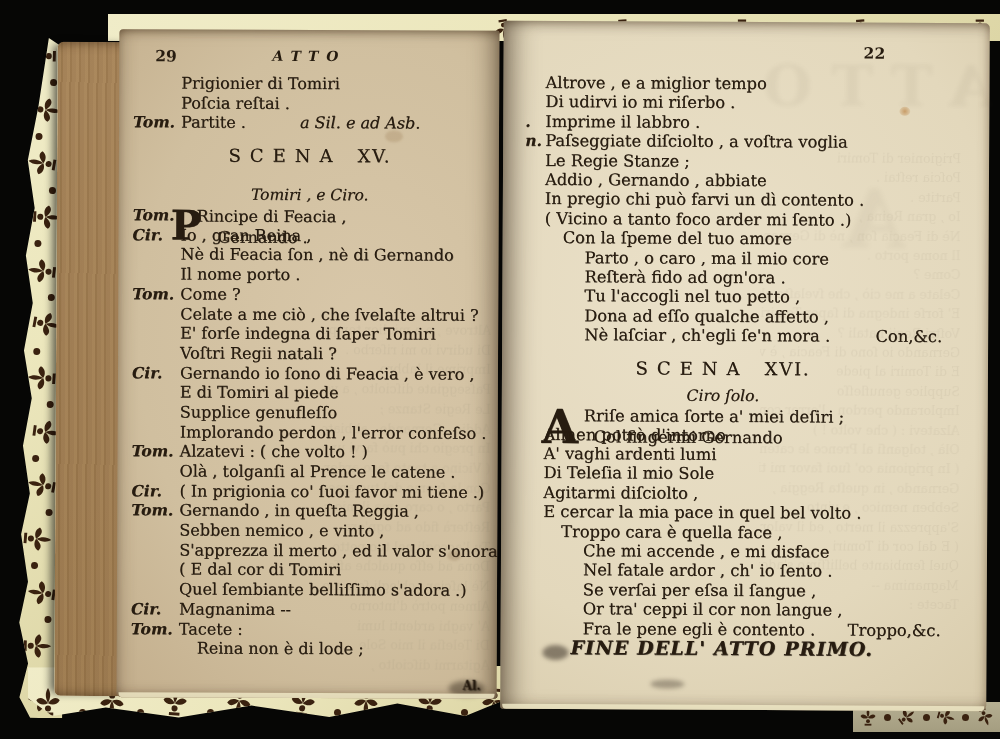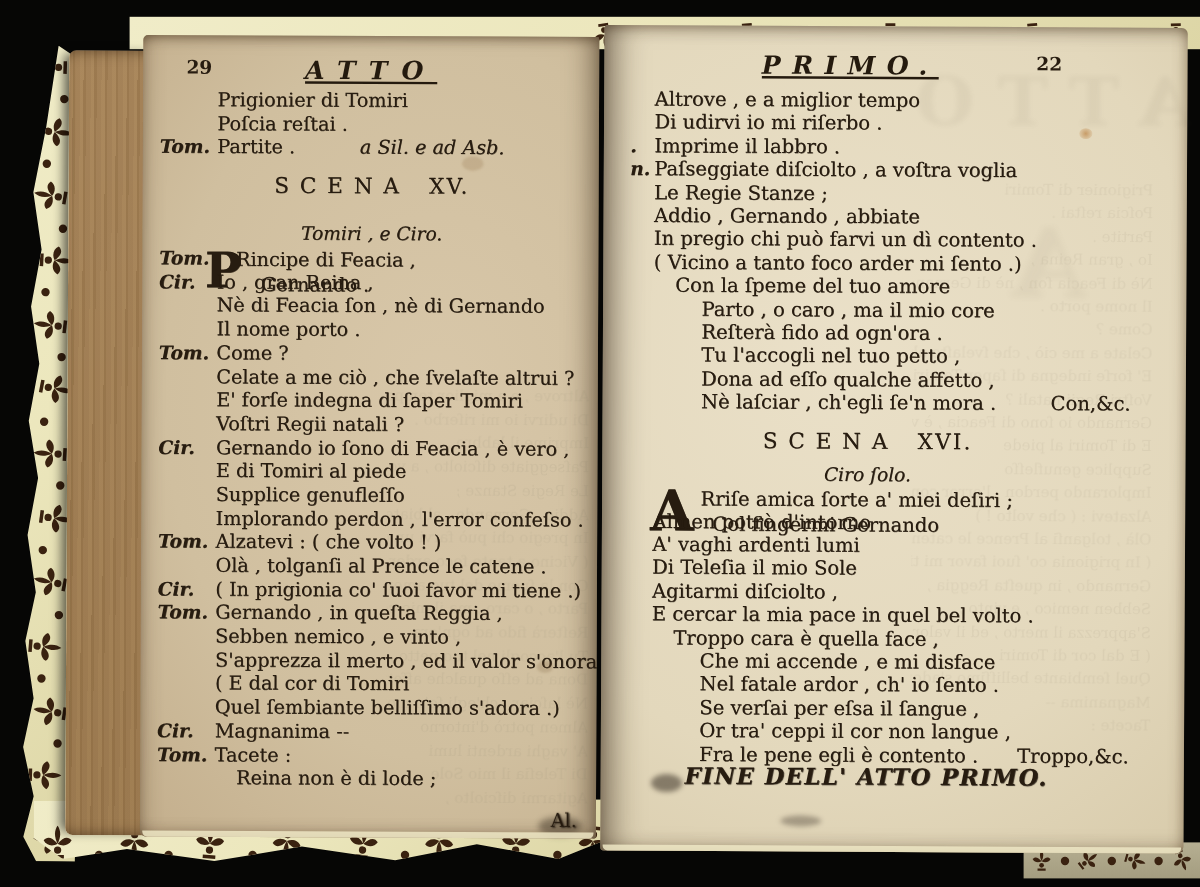--- a/index.html
+++ b/index.html
@@ -47,21 +47,21 @@
     border-radius:3px 5px 6px 3px;
     box-shadow:inset 20px 0 28px -14px rgba(40,25,10,.65), inset 0 9px 12px -8px rgba(60,40,20,.5),
                inset -7px 0 12px -7px rgba(90,65,38,.45), inset 0 -10px 14px -9px rgba(85,62,36,.45);}
   .page::after{content:'';position:absolute;left:2px;right:2px;bottom:0;height:5px;
     background:rgba(238,231,198,.85);border-radius:0 0 4px 4px;}
 
   
   .page-header{position:relative;height:24px;white-space:nowrap;}
   .page-left .page-header{margin-top:16px;text-align:center;}
   .page-right .page-header{margin-top:20px;width:410px;text-align:center;}
-  .running{font-style:italic;font-weight:bold;font-size:21px;letter-spacing:.55em;color:#241a0e;text-decoration:underline;}
+  .running{font-style:italic;font-weight:bold;font-size:14px;letter-spacing:.55em;color:#241a0e;}
   .page-right .running{letter-spacing:.45em;}
   .pagenum{position:absolute;top:1px;font-weight:bold;font-size:15.5px;}
   .page-left .pagenum{left:36px;}
   .page-right .pagenum{left:360px;}
 
   
   .textcol{position:relative;white-space:nowrap;}
   .page-left .textcol{padding:4px 0 0 62px;font-size:16px;}
   .page-right .textcol{padding:8px 46px 0 42px;font-size:16.3px;}
   .l{position:relative;line-height:19.7px;height:19.7px;
@@ -86,21 +86,21 @@
   .dc{position:absolute;font-weight:bold;}
   .page-left .dc{left:-10px;top:1px;font-size:41px;line-height:38px;}
   .page-right .dc{left:-2px;top:1px;font-size:47px;line-height:42px;}
   .dct{padding-left:16px;}
   .page-right .dct{padding-left:40px;}
   .dct div{height:21px;line-height:21px;}
   .dct .dct2{padding-left:21px;}
   .page-right .dct .dct2{padding-left:10px;}
   .fine{height:22px;font-style:italic;font-weight:bold;font-size:19px;letter-spacing:.06em;
         padding-left:28px;text-shadow:.6px .6px .7px rgba(25,16,8,.8);}
-  .catchword{position:absolute;right:16px;bottom:6px;font-weight:normal;font-size:16px;
+  .catchword{position:absolute;right:16px;bottom:6px;font-weight:bold;font-size:12px;
         filter:blur(.4px);text-shadow:1px 1px 1.5px rgba(20,12,6,.8);}
 
   
   .ghostcol{position:absolute;overflow:hidden;pointer-events:none;}
   .page-left .ghostcol{left:205px;top:292px;width:168px;height:360px;opacity:.06;}
   .page-right .ghostcol{left:258px;top:128px;width:200px;height:470px;opacity:.075;}
   .gl{position:absolute;left:0;width:100%;transform:scaleX(-1);font-size:12.5px;white-space:nowrap;
       color:#4d5243;filter:blur(.4px);}
   .page-right .gl{color:#6e6250;}
   .ghost-big{position:absolute;font-weight:bold;transform:scaleX(-1);pointer-events:none;color:#564b38;}
@@ -331,21 +331,20 @@
         <div class="gl" style="top: 334.9px;">Agitarmi diſciolto ,</div>
       </div>
     <div class="catchword">Al.</div>
     <div class="stain stn-d"></div>
     <div class="stain stn-e"></div>
     <div class="stain stn-f"></div>
   </div>
 
   <div class="page page-right">
     <div class="page-header">
-      <span class="running">PRIMO.</span>
       <span class="pagenum">22</span>
     </div>
     <div class="textcol" id="col-right">
         <div class="l verse"><span class="t">Altrove , e a miglior tempo</span></div>
         <div class="l verse"><span class="t">Di udirvi io mi riſerbo .</span></div>
         <div class="l verse"><span class="sp">.</span><span class="t">Imprime il labbro .</span></div>
         <div class="l verse"><span class="sp">n.</span><span class="t">Paſseggiate diſciolto , a voſtra voglia</span></div>
         <div class="l verse"><span class="t">Le Regie Stanze ;</span></div>
         <div class="l verse"><span class="t">Addio , Gernando , abbiate</span></div>
         <div class="l verse"><span class="t">In pregio chi può farvi un dì contento .</span></div>

